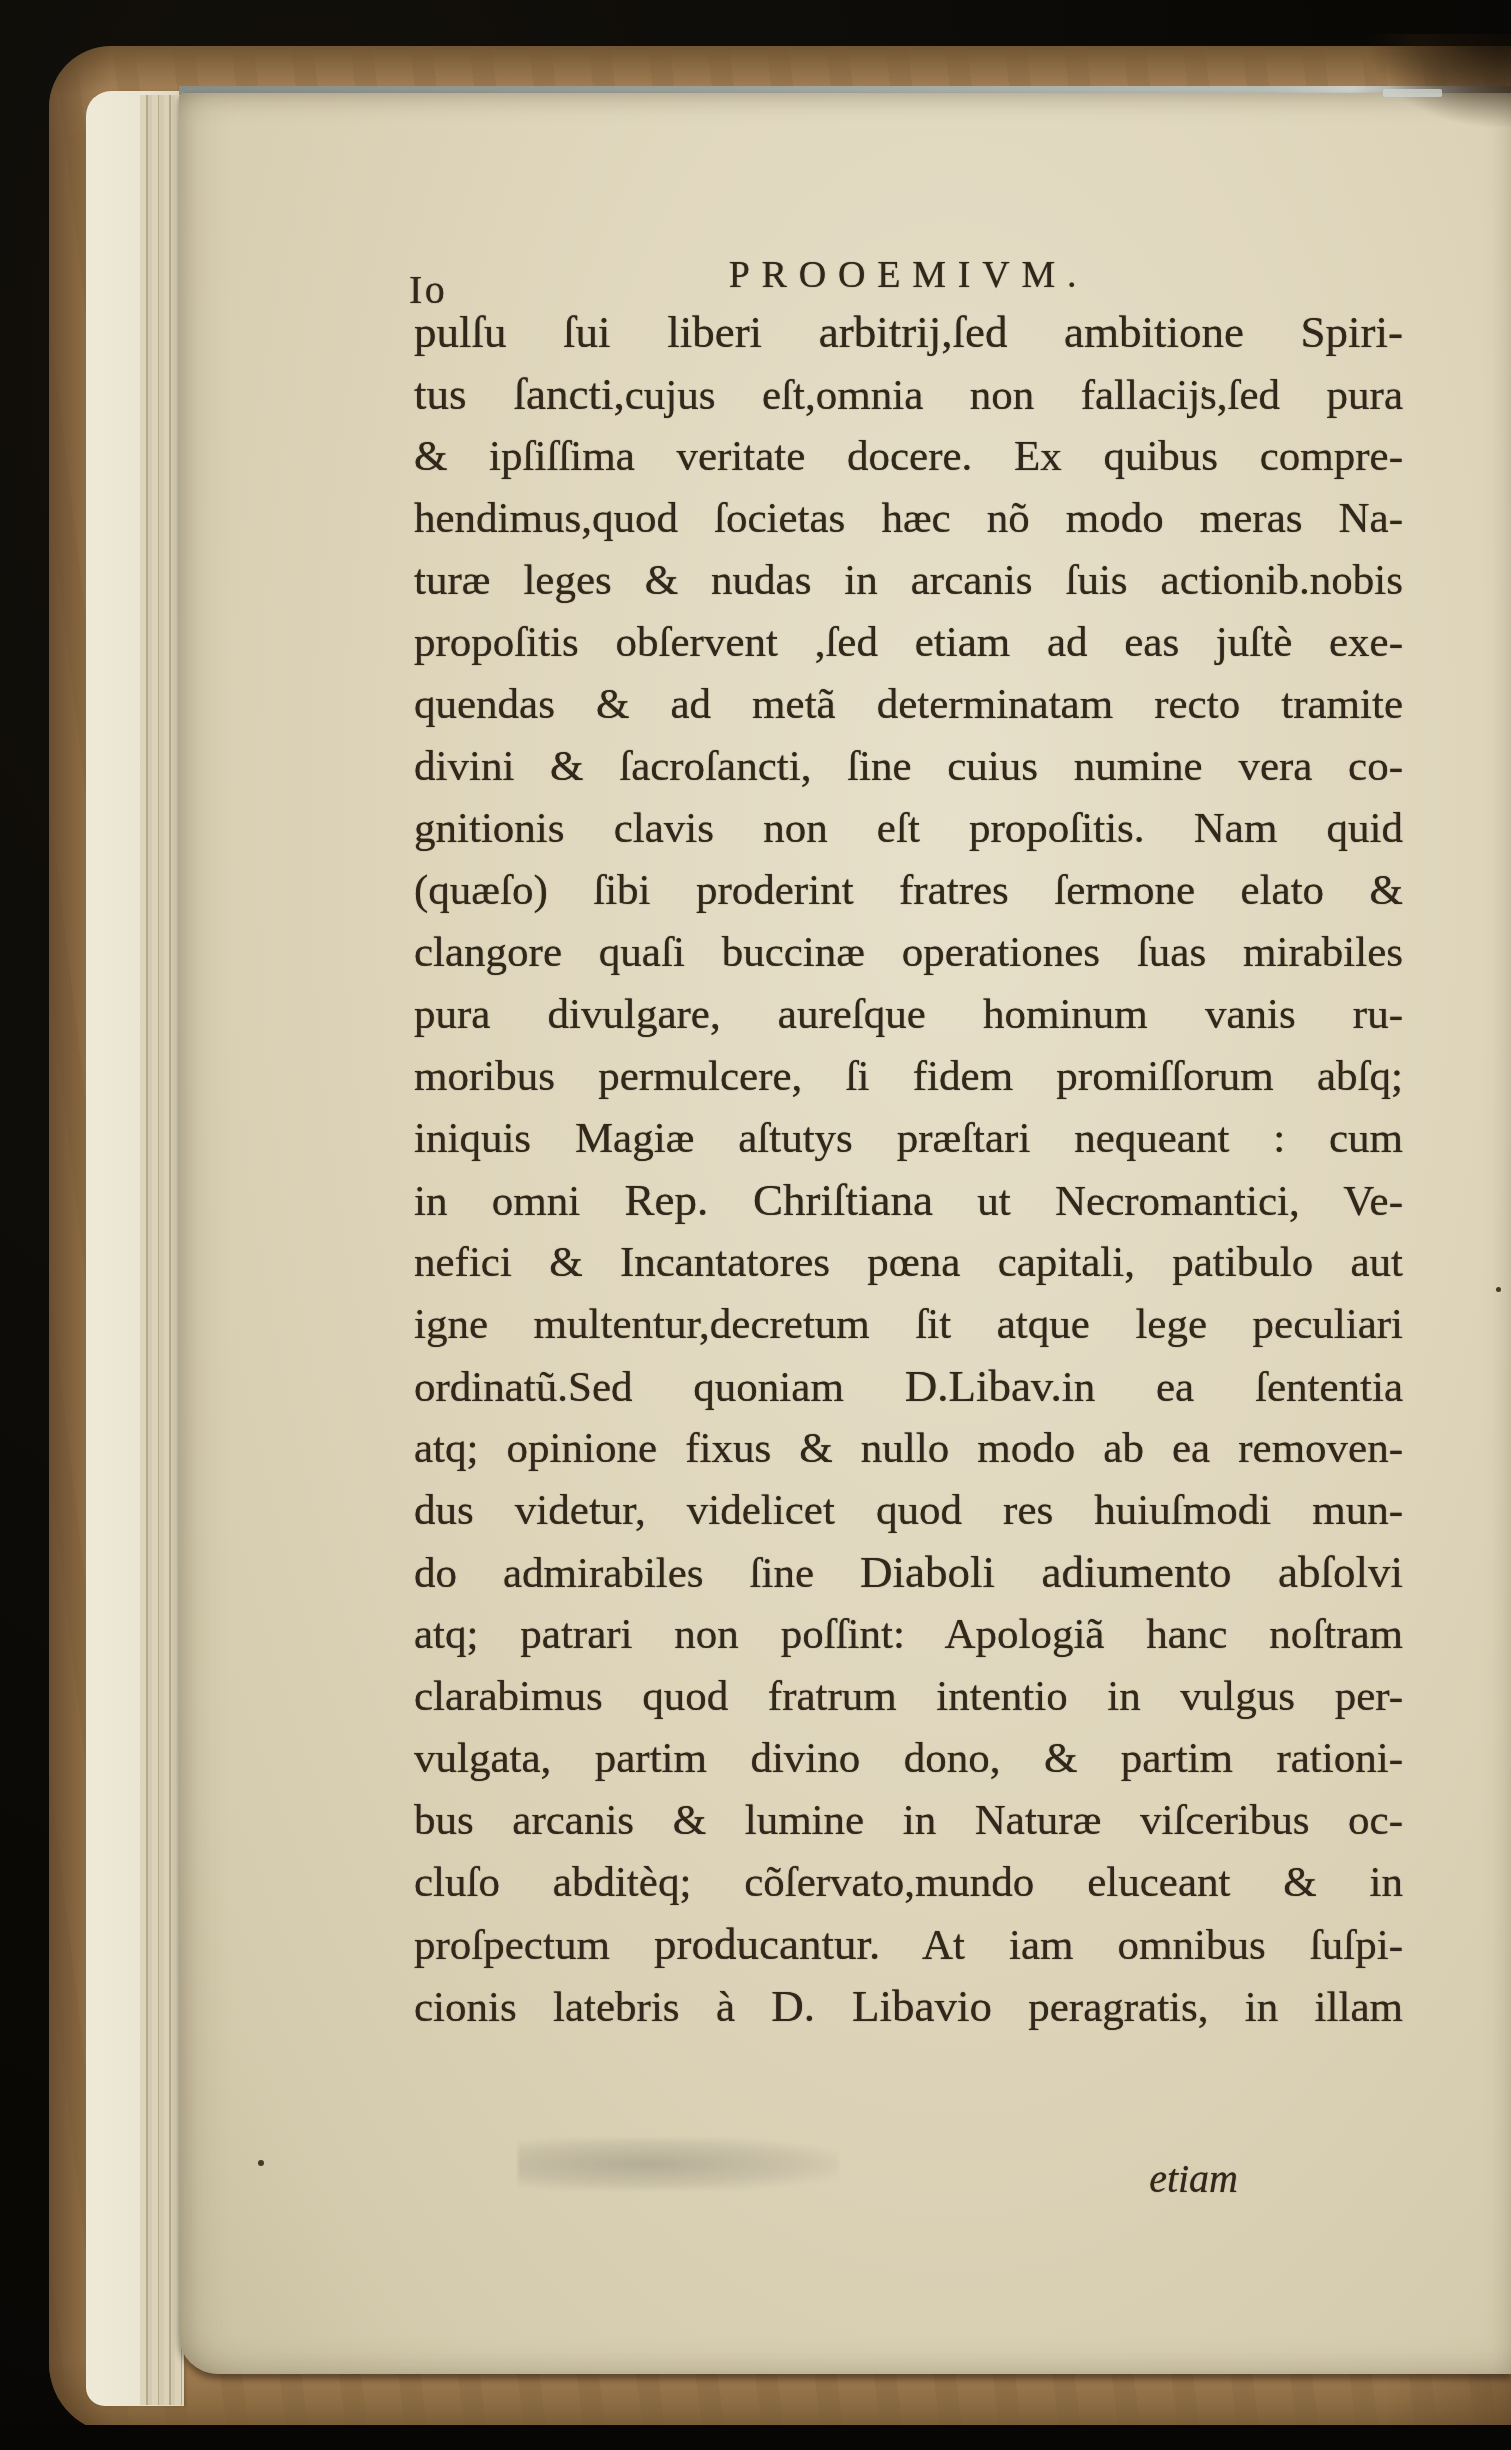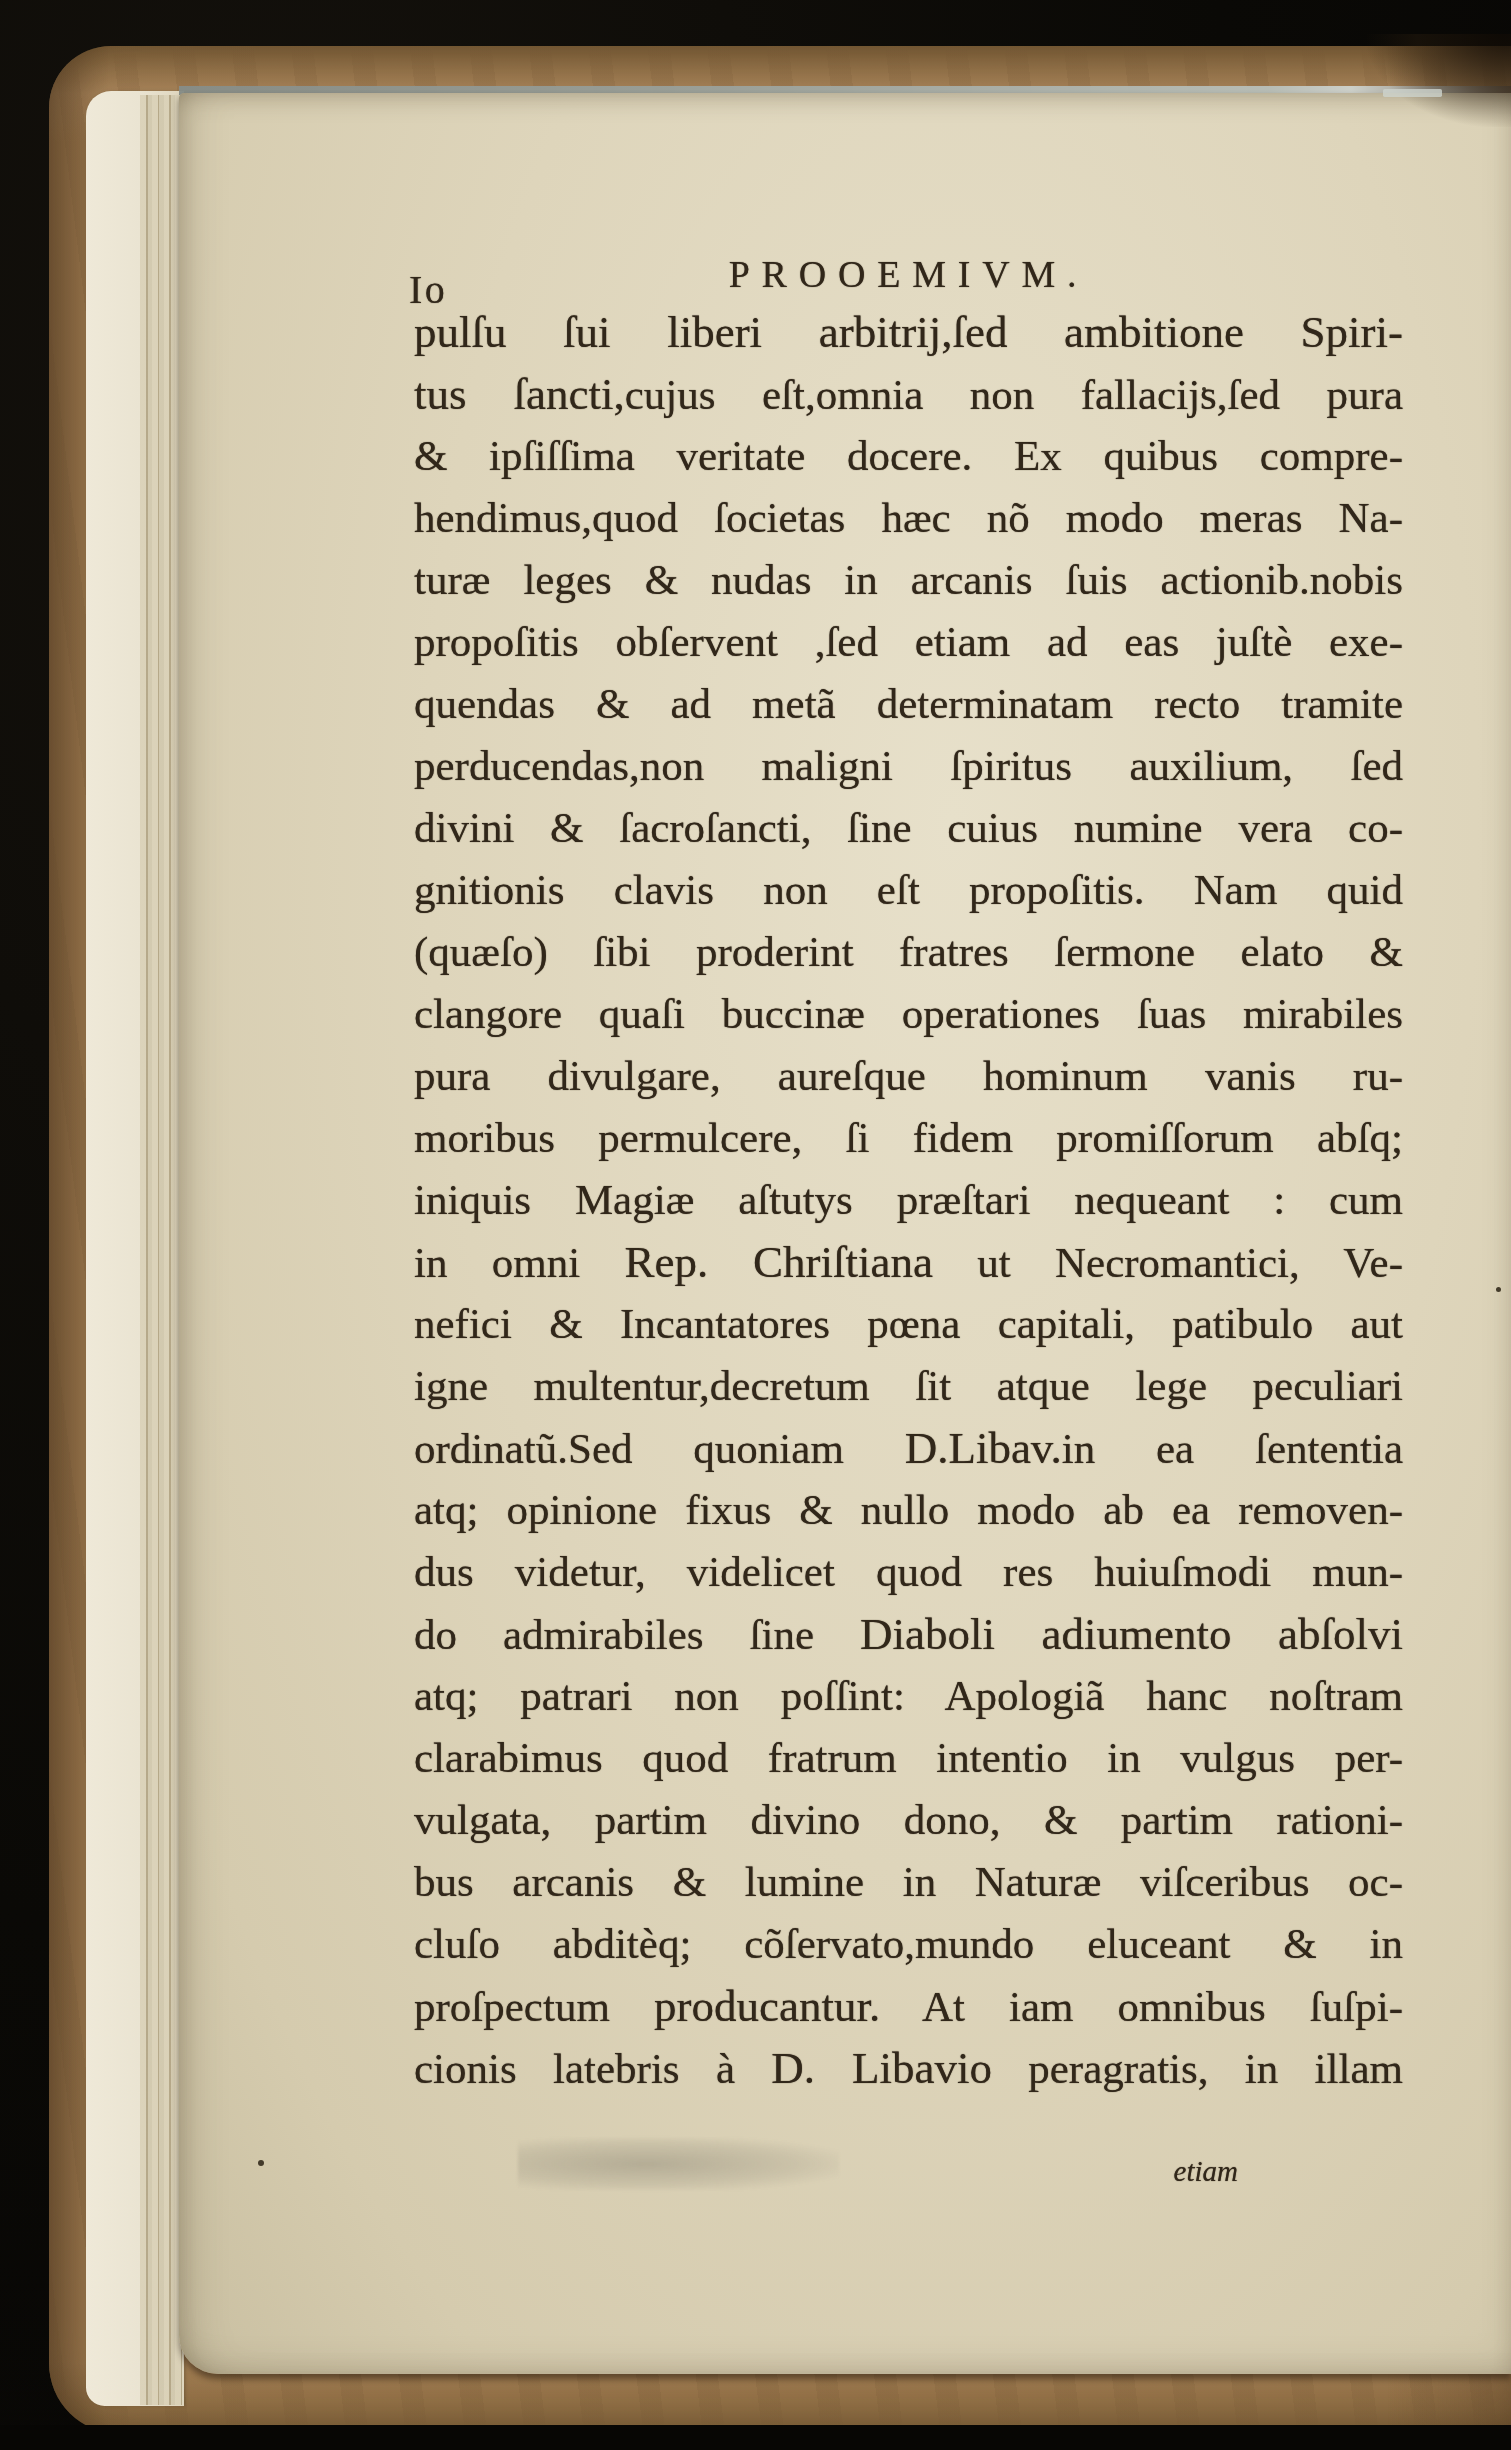--- a/index.html
+++ b/index.html
@@ -69,21 +69,21 @@
   .text-line{
     line-height:62px;height:62px;white-space:nowrap;
     text-align:justify;text-align-last:justify;
   }
   .seg-roman{font-style:normal;font-size:45px;}
   .seg-italic{font-size:43px;}
   .catchword-line{
     position:absolute;left:414px;top:2155px;width:989px;
     text-align:right;padding-right:0;box-sizing:border-box;
   }
-  .catchword{display:inline-block;margin-right:165px;font-style:italic;font-size:29px;}
+  .catchword{display:inline-block;margin-right:165px;font-style:italic;font-size:40px;}
 </style>
 </head>
 <body>
 
 <div class="backdrop"></div>
 
 <div class="board">
   <div class="board-texture"></div>
 </div>
 
@@ -107,21 +107,20 @@
 </div>
 
 <div class="text-block ink" id="text-block">
     <div class="text-line"><span class="seg-roman">pulſu ſui liberi arbitrij,ſed ambitione Spiri-</span></div>
     <div class="text-line"><span class="seg-roman">tus ſancti,</span><span class="seg-italic">cujus eſt,omnia non fallacijs,ſed pura</span></div>
     <div class="text-line"><span class="seg-italic">&amp; ipſiſſima veritate docere. Ex quibus compre-</span></div>
     <div class="text-line"><span class="seg-italic">hendimus,quod ſocietas hæc nõ modo meras Na-</span></div>
     <div class="text-line"><span class="seg-italic">turæ leges &amp; nudas in arcanis ſuis actionib.nobis</span></div>
     <div class="text-line"><span class="seg-italic">propoſitis obſervent ,ſed etiam ad eas juſtè exe-</span></div>
     <div class="text-line"><span class="seg-italic">quendas &amp; ad metã determinatam recto tramite</span></div>
-    <div class="text-line"><span class="seg-italic">perducendas,non maligni ſpiritus auxilium, ſed</span></div>
     <div class="text-line"><span class="seg-italic">divini &amp; ſacroſancti, ſine cuius numine vera co-</span></div>
     <div class="text-line"><span class="seg-italic">gnitionis clavis non eſt propoſitis. Nam quid</span></div>
     <div class="text-line"><span class="seg-italic">(quæſo) ſibi proderint fratres ſermone elato &amp;</span></div>
     <div class="text-line"><span class="seg-italic">clangore quaſi buccinæ operationes ſuas mirabiles</span></div>
     <div class="text-line"><span class="seg-italic">pura divulgare, aureſque hominum vanis ru-</span></div>
     <div class="text-line"><span class="seg-italic">moribus permulcere, ſi fidem promiſſorum abſq;</span></div>
     <div class="text-line"><span class="seg-italic">iniquis Magiæ aſtutys præſtari nequeant : cum</span></div>
     <div class="text-line"><span class="seg-italic">in omni </span><span class="seg-roman">Rep. Chriſtiana</span><span class="seg-italic"> ut Necromantici, Ve-</span></div>
     <div class="text-line"><span class="seg-italic">nefici &amp; Incantatores pœna capitali, patibulo aut</span></div>
     <div class="text-line"><span class="seg-italic">igne multentur,decretum ſit atque lege peculiari</span></div>

